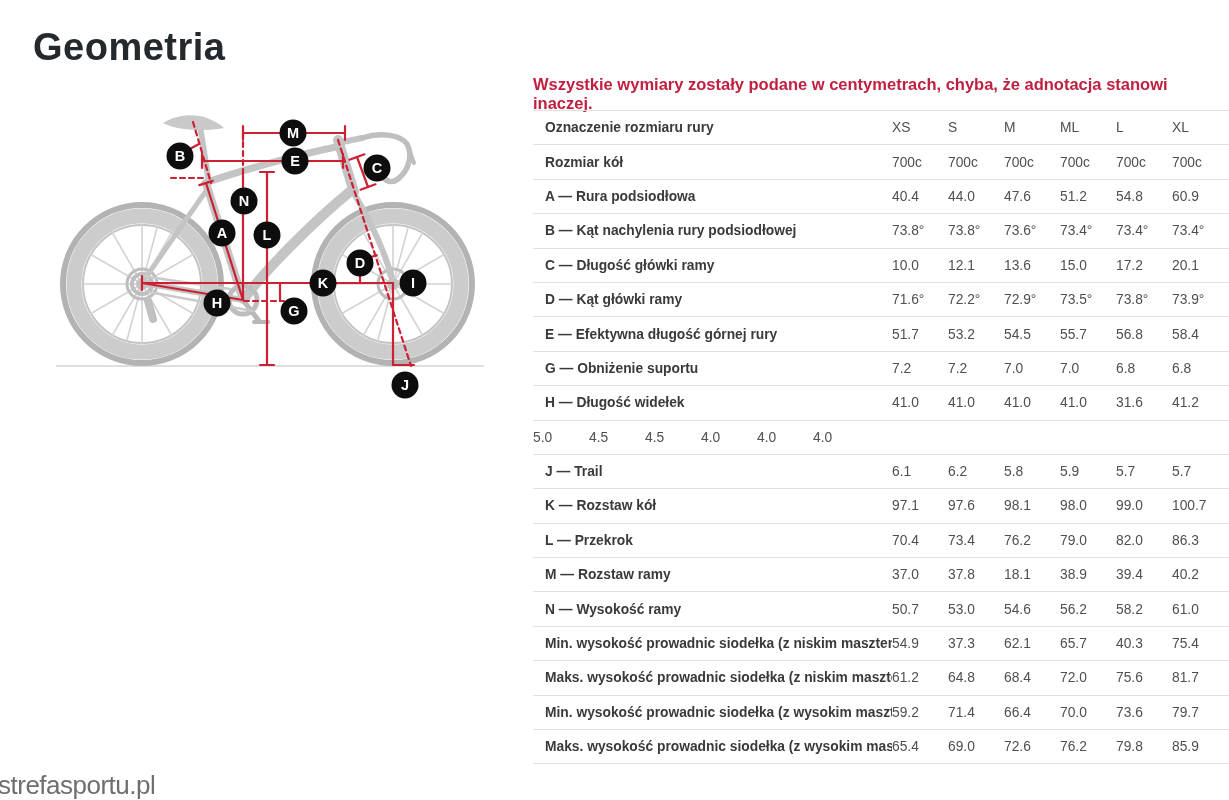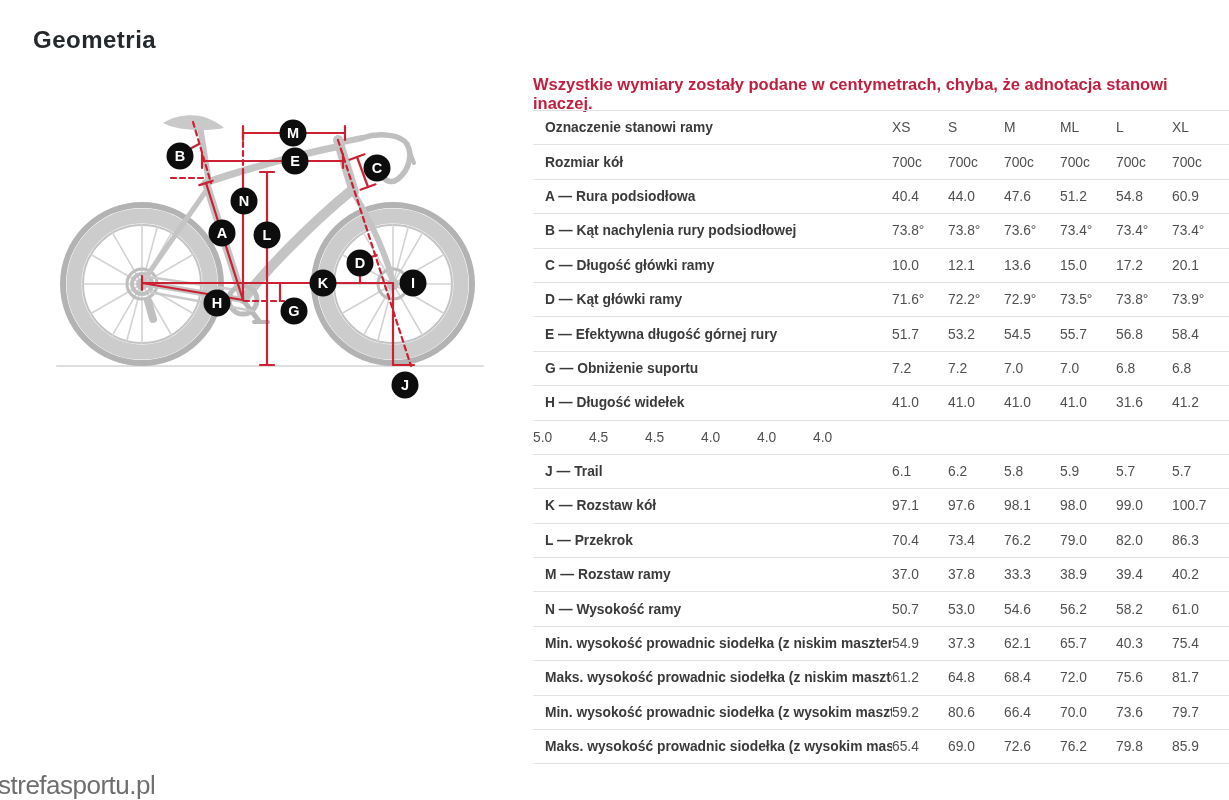--- a/index.html
+++ b/index.html
@@ -3,21 +3,21 @@
 <meta charset="utf-8">
 <style>
   html,body{margin:0;padding:0;}
   body{
     width:1229px;height:800px;position:relative;overflow:hidden;
     background:#ffffff;font-family:"Liberation Sans", sans-serif;
     -webkit-font-smoothing:antialiased;
   }
   .page-title{
     position:absolute;left:33px;top:26px;margin:0;
-    font-size:24px;font-weight:bold;color:#24292d;letter-spacing:.5px;
+    font-size:38px;font-weight:bold;color:#24292d;letter-spacing:.5px;
   }
   .units-note{
     position:absolute;left:533px;top:75px;width:660px;
     font-size:16.5px;font-weight:bold;color:#c01f3f;
   }
   .diagram{position:absolute;left:25px;top:95px;}
   
   .geo-table{
     position:absolute;left:533px;top:110px;width:700px;
     border-bottom:1px solid #e1e1e1;
@@ -225,21 +225,21 @@
       <g>
           <circle cx="380" cy="290" r="13.5" fill="#0d0d0d"></circle>
           <text class="lbl" x="380" y="295">J</text>
         </g>
     </g>
   </g>
 </svg>
 
 <div class="geo-table">
   <div class="tr th-row">
-    <div class="tl">Oznaczenie stanowi ramy</div>
+    <div class="tl">Oznaczenie rozmiaru rury</div>
     <div class="tvals">
 
     <div class="tv">XS</div>
         <div class="tv">S</div>
         <div class="tv">M</div>
         <div class="tv">ML</div>
         <div class="tv">L</div>
         <div class="tv">XL</div>
       </div>
   </div>
@@ -374,21 +374,21 @@
         <div class="tv">79.0</div>
         <div class="tv">82.0</div>
         <div class="tv">86.3</div>
       </div>
     </div>
       <div class="tr">
       <div class="tl">M — Rozstaw ramy</div>
       <div class="tvals">
         <div class="tv">37.0</div>
         <div class="tv">37.8</div>
-        <div class="tv">33.3</div>
+        <div class="tv">18.1</div>
         <div class="tv">38.9</div>
         <div class="tv">39.4</div>
         <div class="tv">40.2</div>
       </div>
     </div>
       <div class="tr">
       <div class="tl">N — Wysokość ramy</div>
       <div class="tvals">
         <div class="tv">50.7</div>
         <div class="tv">53.0</div>
@@ -417,21 +417,21 @@
         <div class="tv">68.4</div>
         <div class="tv">72.0</div>
         <div class="tv">75.6</div>
         <div class="tv">81.7</div>
       </div>
     </div>
       <div class="tr">
       <div class="tl">Min. wysokość prowadnic siodełka (z wysokim masztem)</div>
       <div class="tvals">
         <div class="tv">59.2</div>
-        <div class="tv">80.6</div>
+        <div class="tv">71.4</div>
         <div class="tv">66.4</div>
         <div class="tv">70.0</div>
         <div class="tv">73.6</div>
         <div class="tv">79.7</div>
       </div>
     </div>
       <div class="tr">
       <div class="tl">Maks. wysokość prowadnic siodełka (z wysokim masztem)</div>
       <div class="tvals">
         <div class="tv">65.4</div>

